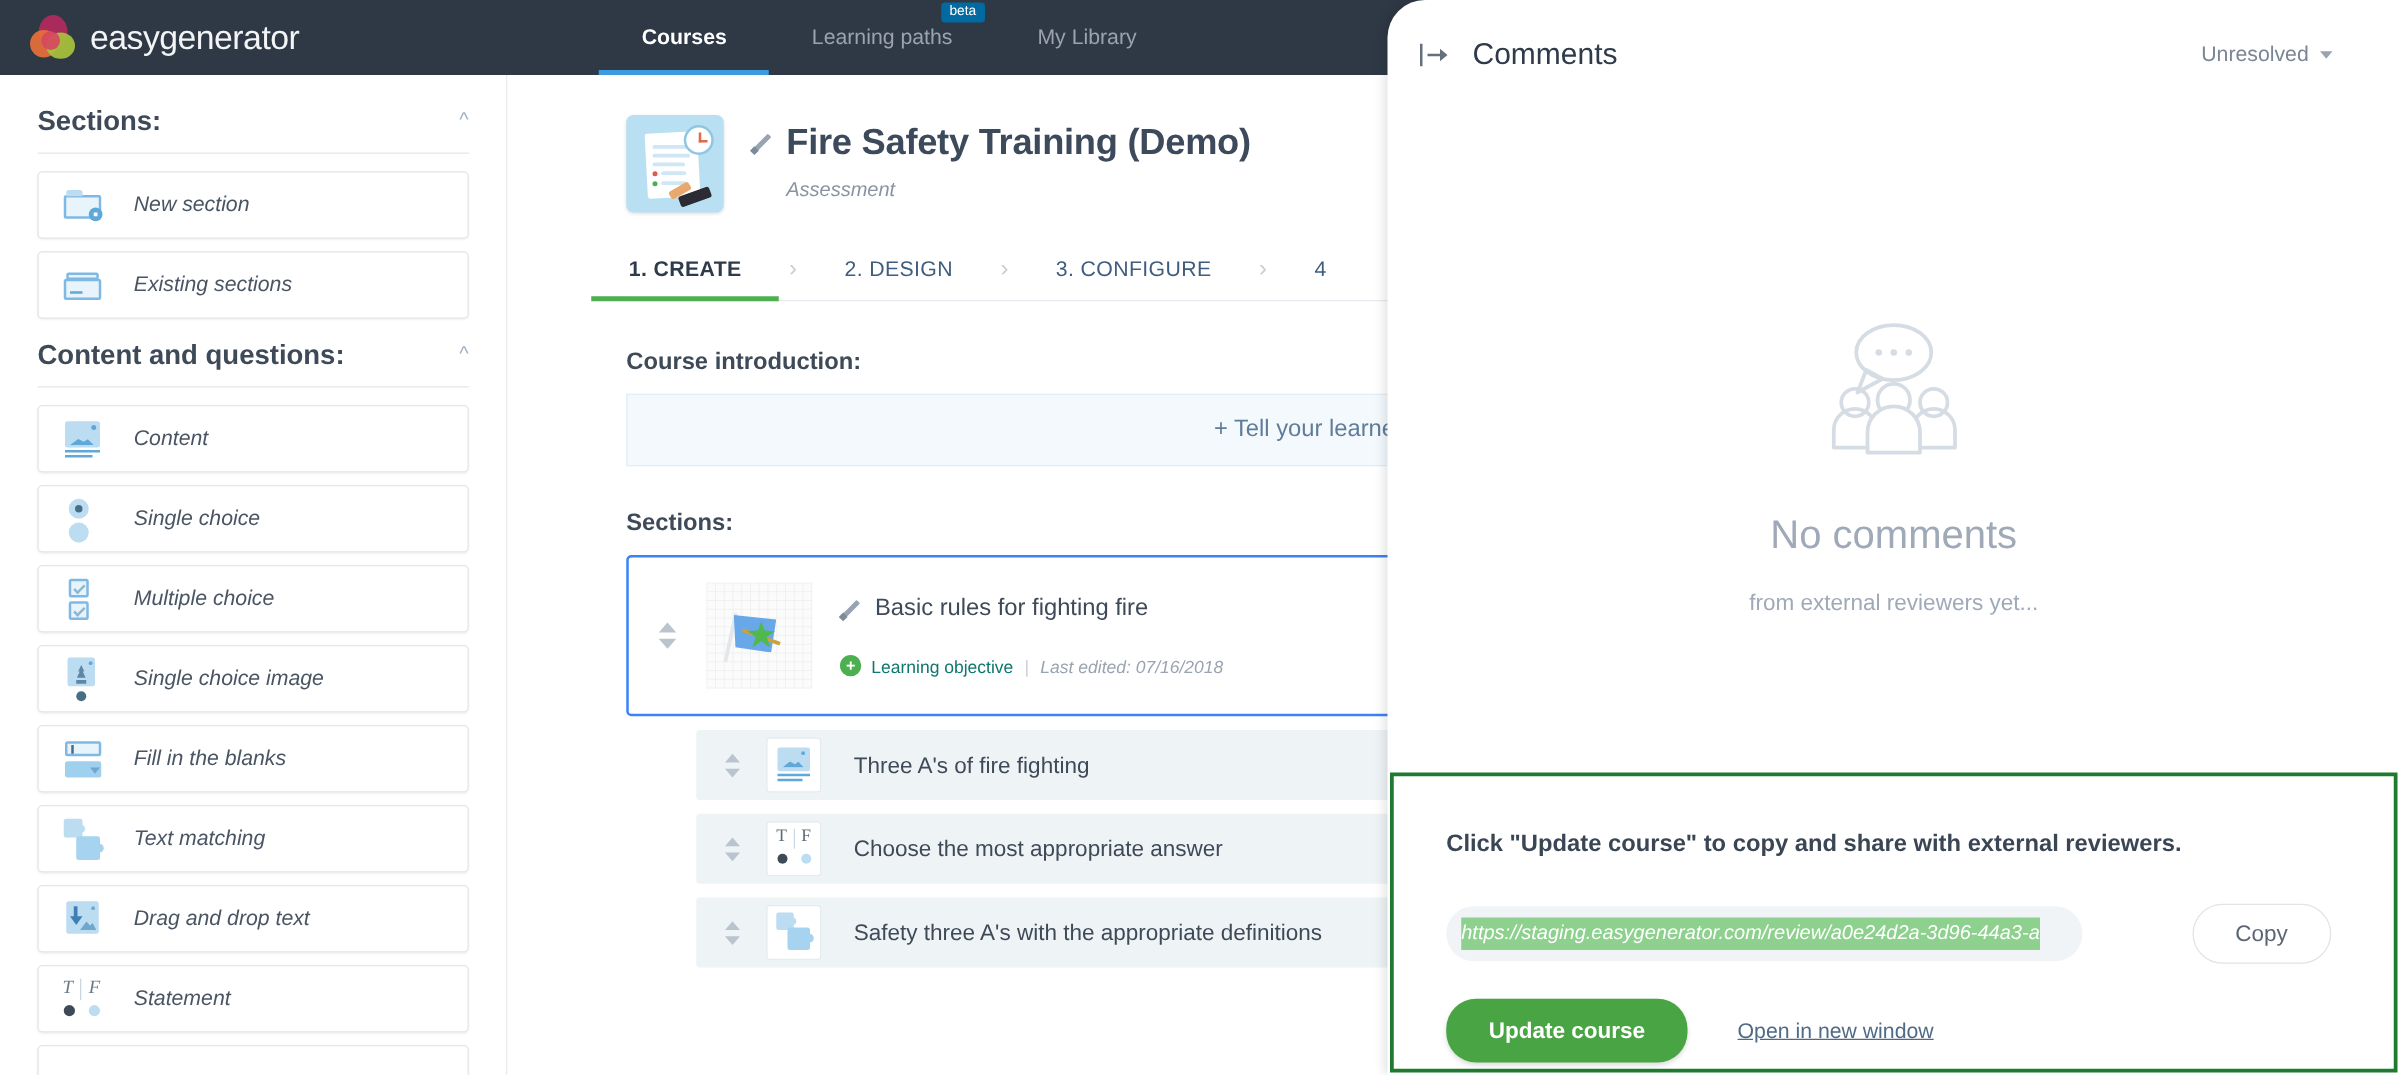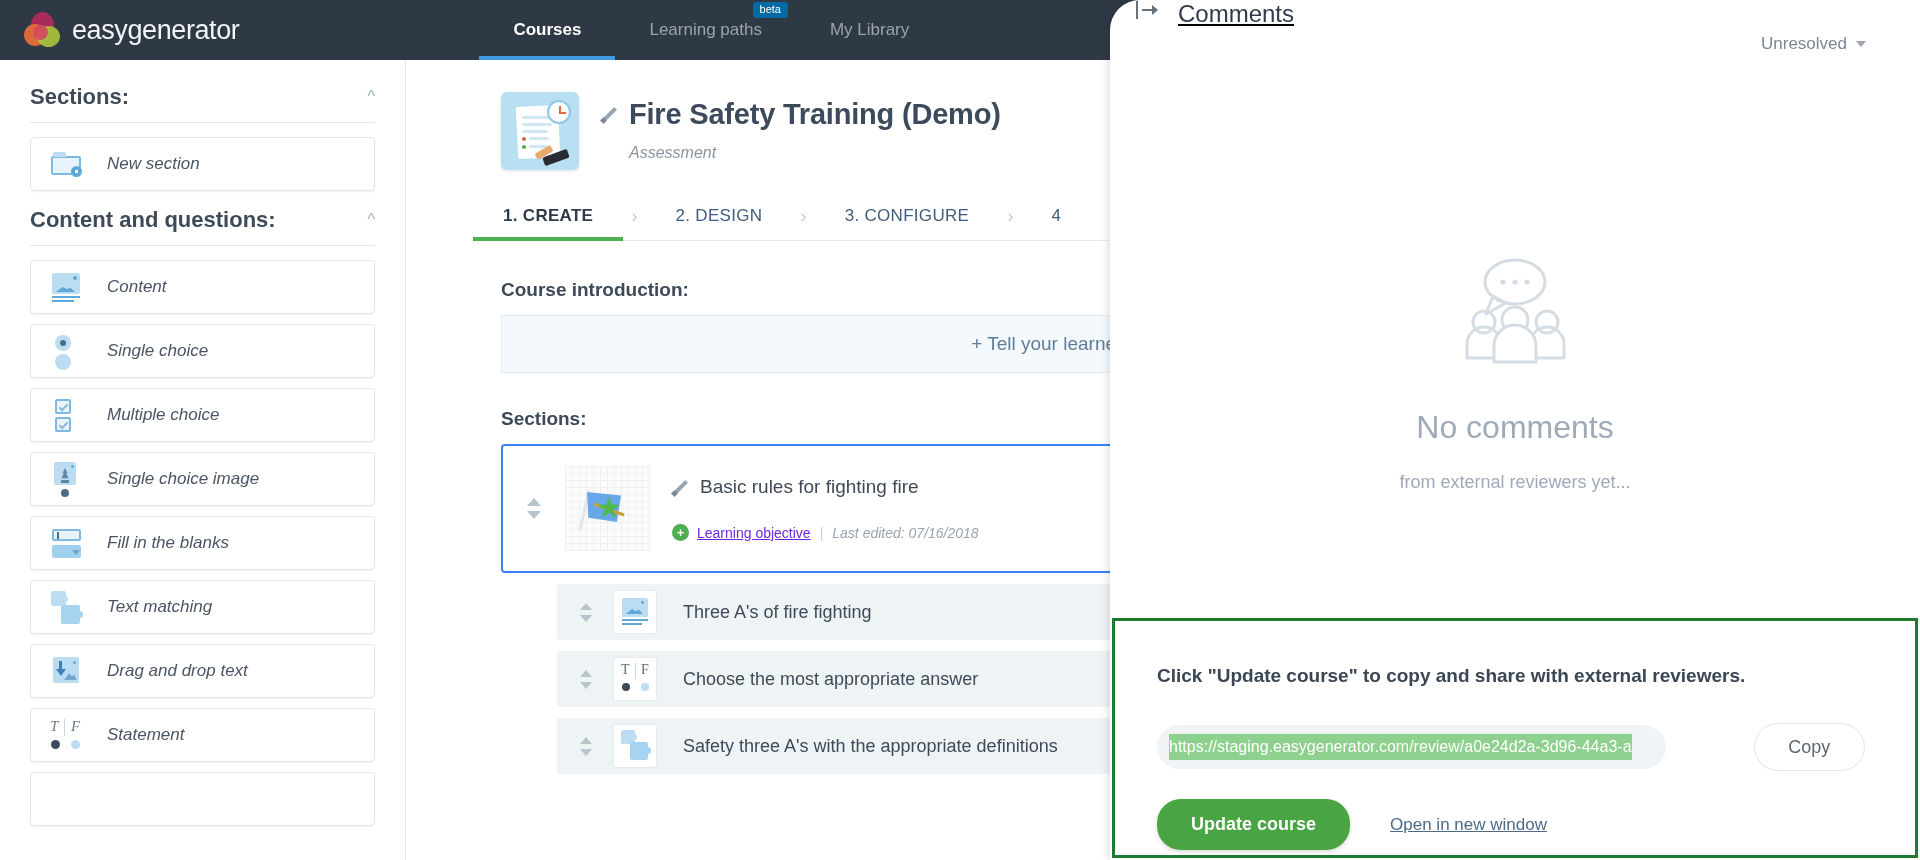--- a/index.html
+++ b/index.html
@@ -160,21 +160,21 @@
   .st-pole { position: absolute; left: 18px; top: 24px; width: 3px; height: 40px; background: #e4e7ea; transform: rotate(12deg); }
   .st-arrow { position: absolute; left: 28px; top: 42px; width: 32px; height: 3px; background: #c9a33a; transform: rotate(20deg); }
   .sec-body { margin-left: 22px; }
   .sec-title { font-size: 19px; color: #3f4a58; }
   .sec-meta { display: flex; align-items: center; margin-top: 26px; font-size: 14px; }
   .plus-badge {
     width: 17px; height: 17px; border-radius: 50%; background: #4caf50;
     color: #fff; font-size: 13px; line-height: 17px; text-align: center;
     margin-right: 8px; font-weight: bold;
   }
-  .obj-link { color: #6d28d9; cursor: pointer; text-decoration: underline; }
+  .obj-link { color: #0f766e; cursor: pointer; }
   .meta-div { color: #c9d0d8; margin: 0 9px; }
   .last-edit { color: #9aa4b0; font-style: italic; }
 
   .q-row {
     margin: 11px 0 0 151px; width: 1064px; height: 56px;
     background: #eef3f6; border-radius: 3px;
     display: flex; align-items: center; padding-left: 8px;
   }
   .q-icn-box {
     width: 44px; height: 44px; flex: 0 0 44px; background: #fff;
@@ -186,22 +186,22 @@
   
   .panel {
     position: absolute; top: 0; right: 0;
     width: 810px; height: 860px;
     background: #ffffff;
     box-shadow: -2px 0 9px rgba(0,0,0,0.13);
     z-index: 8;
     border-top-left-radius: 30px;
   }
   .panel-head {
-    height: 88px; display: flex; align-items: flex-start;
-    padding: 0 54px 0 26px; position: relative; text-decoration: underline;
+    height: 88px; display: flex; align-items: center;
+    padding: 0 54px 0 26px; position: relative;
   }
   .collapse-icon {
     width: 22px; height: 20px; position: relative; cursor: pointer; flex: 0 0 22px;
     margin-right: 20px;
   }
   .collapse-icon .bar { position: absolute; left: 0; top: 1px; width: 2px; height: 18px; background: #66707d; }
   .collapse-icon .shaft { position: absolute; left: 6px; top: 9px; width: 14px; height: 2px; background: #66707d; }
   .collapse-icon .head { position: absolute; right: 0; top: 5px; width: 0; height: 0;
     border-top: 5px solid transparent; border-bottom: 5px solid transparent; border-left: 6px solid #66707d; }
   .panel-title { font-size: 24px; color: #2f3b4a; font-weight: 400; }
@@ -223,21 +223,21 @@
     position: absolute; left: 2px; right: 2px; bottom: 2px;
     border: 3px solid #1e7a2e; background: #fff;
     padding: 44px 50px 34px 42px;
     height: 240px;
   }
   .share-text { font-size: 19px; color: #3b4654; font-weight: bold; }
   .share-row { display: flex; align-items: center; margin-top: 36px; }
   .url-field {
     width: 520px; height: 44px; border-radius: 22px;
     background: #f1f4f6; display: flex; align-items: center;
-    padding: 14px 12px; overflow: hidden;
+    padding: 14px 12px; overflow: hidden; font-style: italic;
   }
   .url-sel {
     background: #8ed08e; color: #ffffff; font-size: 16px;
     white-space: nowrap; padding: 3px 0; line-height: 1.3;
     max-width: 100%; overflow: hidden;
   }
   .copy-btn {
     width: 114px; height: 48px; margin-left: 88px;
     border: 1px solid #dfe4e8; border-radius: 24px;
     background: #fff; color: #5c6673; font-size: 18px;
@@ -297,20 +297,28 @@
     <div class="side-btn">
       <div class="side-icn">
         <span class="bxo" style="left:4px;top:10px;width:30px;height:19px;border-radius:2px;"></span>
         <span class="bx" style="left:6px;top:6px;width:13px;height:5px;border-radius:2px 2px 0 0;"></span>
         <span class="bl" style="left:24px;top:20px;width:11px;height:11px;border-radius:50%;"></span>
         <span class="bx" style="left:28px;top:24px;width:3px;height:3px;background:#fff;"></span>
       </div>
       <span class="side-label">New section</span>
     </div>
 
+    <div class="side-btn">
+      <div class="side-icn">
+        <span class="bxo" style="left:6px;top:8px;width:26px;height:6px;border-radius:2px;"></span>
+        <span class="bxo" style="left:4px;top:13px;width:30px;height:17px;border-radius:2px;"></span>
+        <span class="bl" style="left:9px;top:23px;width:10px;height:2px;"></span>
+      </div>
+      <span class="side-label">Existing sections</span>
+    </div>
 
     <div class="side-head second">
       <span class="side-head-title">Content and questions:</span>
       <span class="chev">^</span>
     </div>
 
     <div class="side-btn">
       <div class="side-icn">
         <span class="bx" style="left:5px;top:4px;width:28px;height:21px;border-radius:2px;"></span>
         <span class="bl" style="left:9px;top:16px;width:19px;height:7px;clip-path:polygon(0 100%,35% 30%,58% 62%,75% 35%,100% 100%);"></span>

